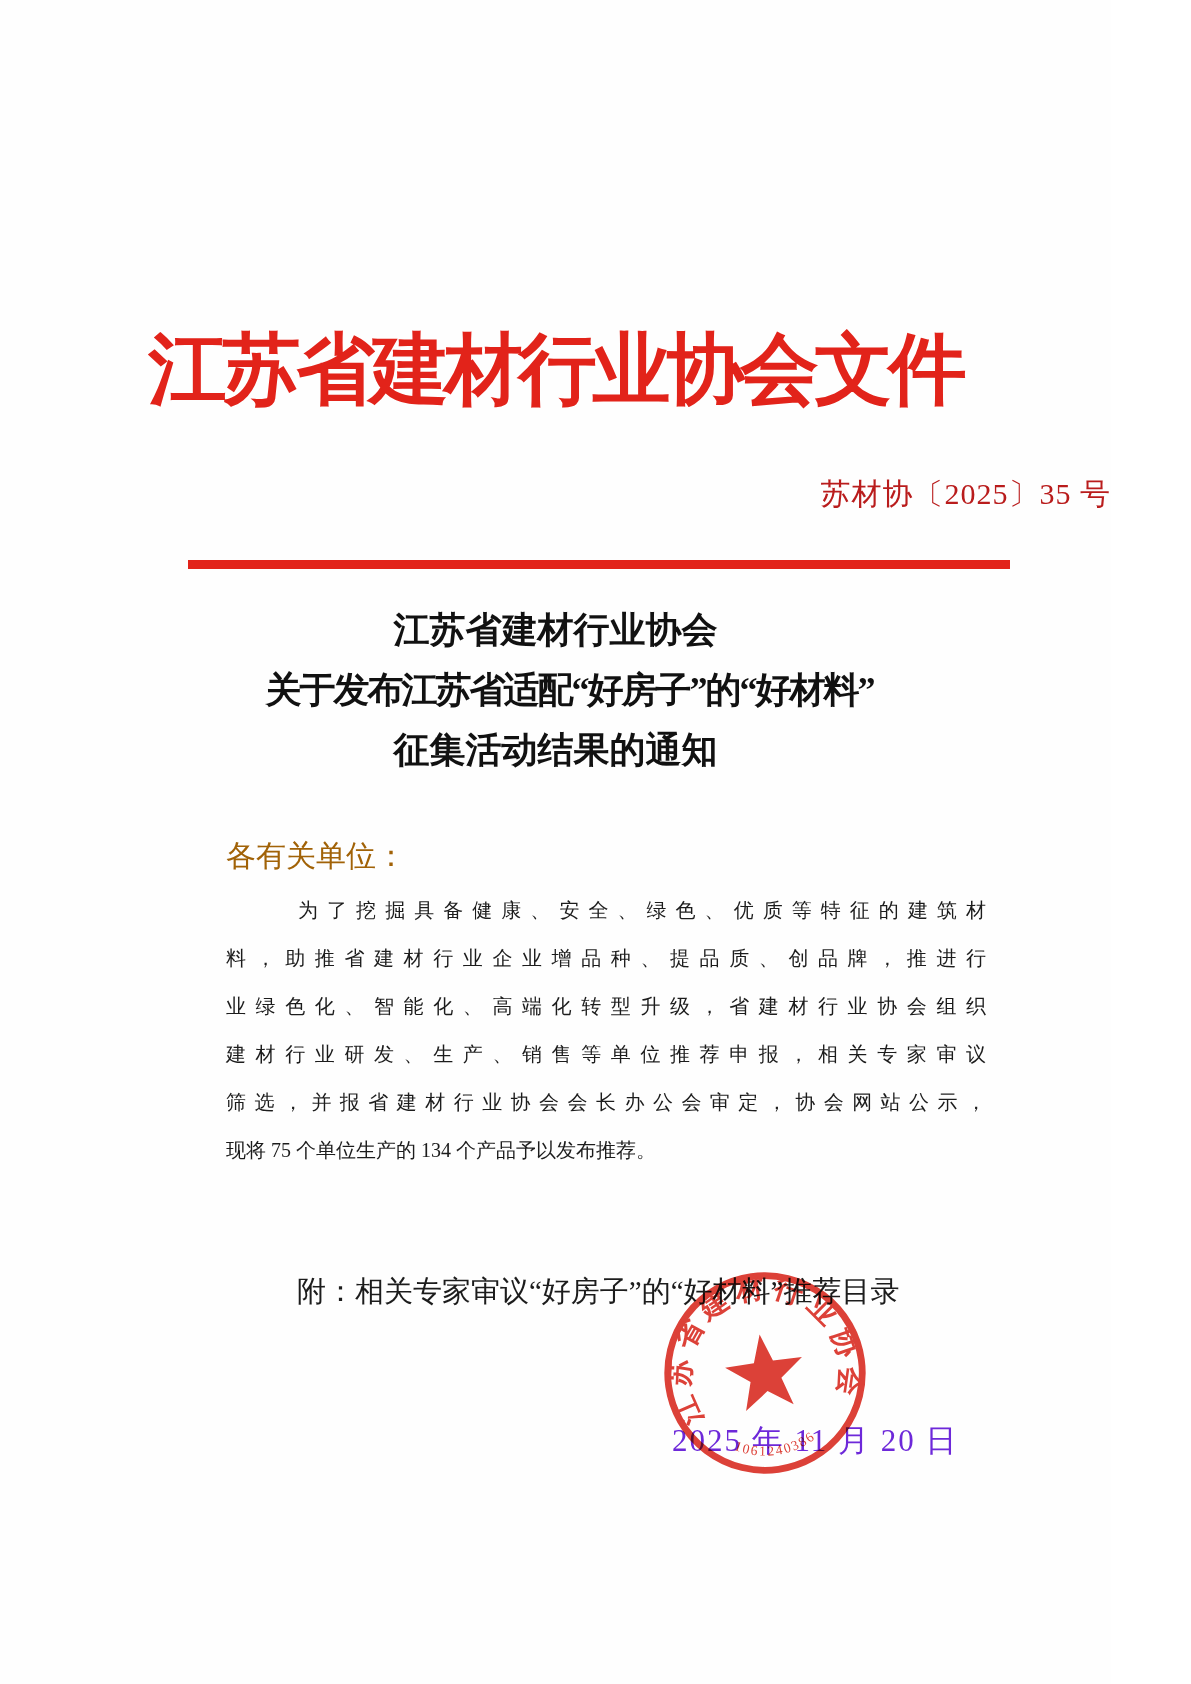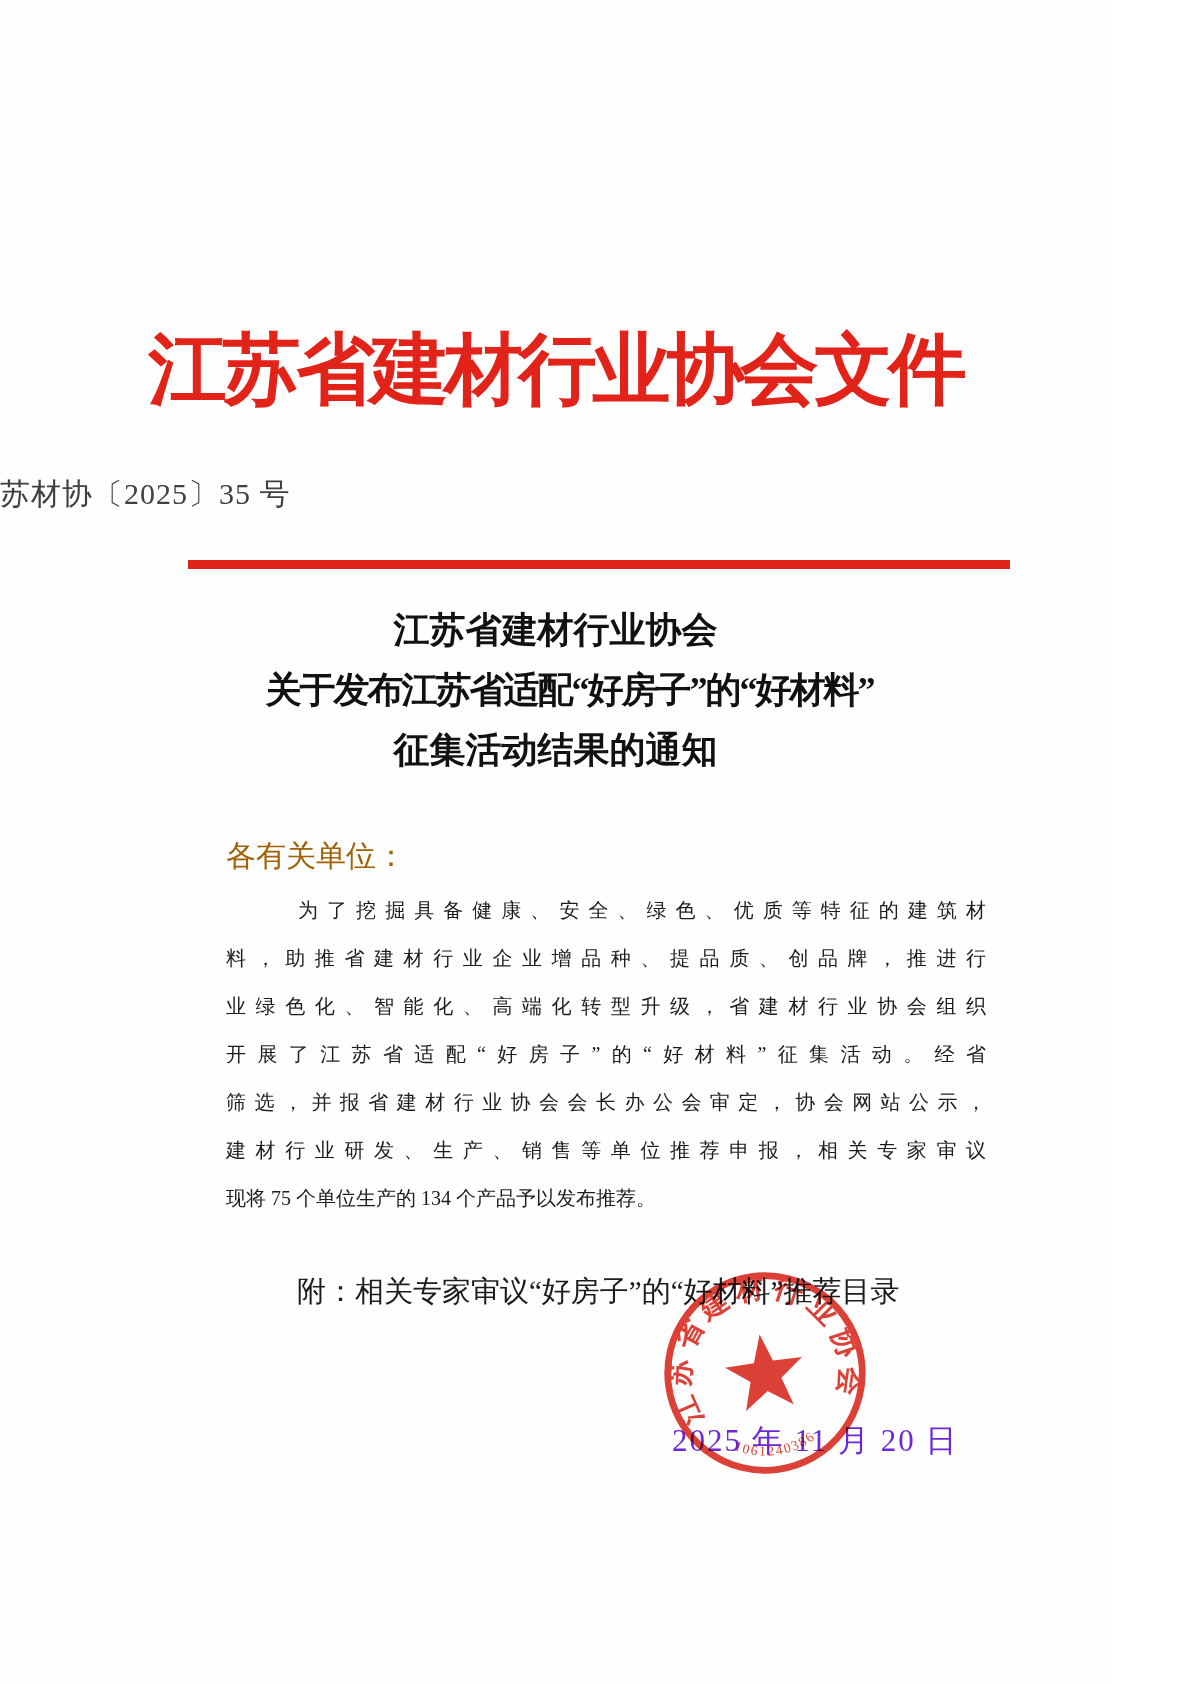--- a/index.html
+++ b/index.html
@@ -23,24 +23,24 @@
     font-weight: 900;
     letter-spacing: -4px;
     color: #e2231a;
     white-space: nowrap;
   }
   .doc-number {
     position: absolute;
     top: 474px;
     left: 0;
     width: 100%;
-    text-align: left;
+    text-align: right;
     font-size: 30px;
     letter-spacing: 1px;
-    color: #404040;
+    color: #b91c1c;
   }
   .red-line {
     position: absolute;
     left: 188px;
     top: 560px;
     width: 822px;
     height: 9px;
     background: #e2231a;
   }
   .doc-title {
@@ -144,23 +144,22 @@
     <div class="tight">关于发布江苏省适配“好房子”的“好材料”</div>
     <div>征集活动结果的通知</div>
   </div>
 
   <div class="salutation">各有关单位：</div>
 
   <div class="body-block">
     <div class="body-line indent">为了挖掘具备健康、安全、绿色、优质等特征的建筑材</div>
     <div class="body-line">料，助推省建材行业企业增品种、提品质、创品牌，推进行</div>
     <div class="body-line">业绿色化、智能化、高端化转型升级，省建材行业协会组织</div>
-    <div class="body-line">开展了江苏省适配“好房子”的“好材料”征集活动。经省</div>
+    <div class="body-line">建材行业研发、生产、销售等单位推荐申报，相关专家审议</div>
     <div class="body-line">筛选，并报省建材行业协会会长办公会审定，协会网站公示，</div>
-    <div class="body-line">建材行业研发、生产、销售等单位推荐申报，相关专家审议</div>
     <div class="body-line last">现将 75 个单位生产的 134 个产品予以发布推荐。</div>
   </div>
 
   <div class="attachment">附：相关专家审议“好房子”的“好材料”推荐目录</div>
 
   <div class="doc-date">2025 年 11 月 20 日</div>
 
   <div class="seal">
     <svg viewBox="0 0 220 220" xmlns="http://www.w3.org/2000/svg">
       <defs>

